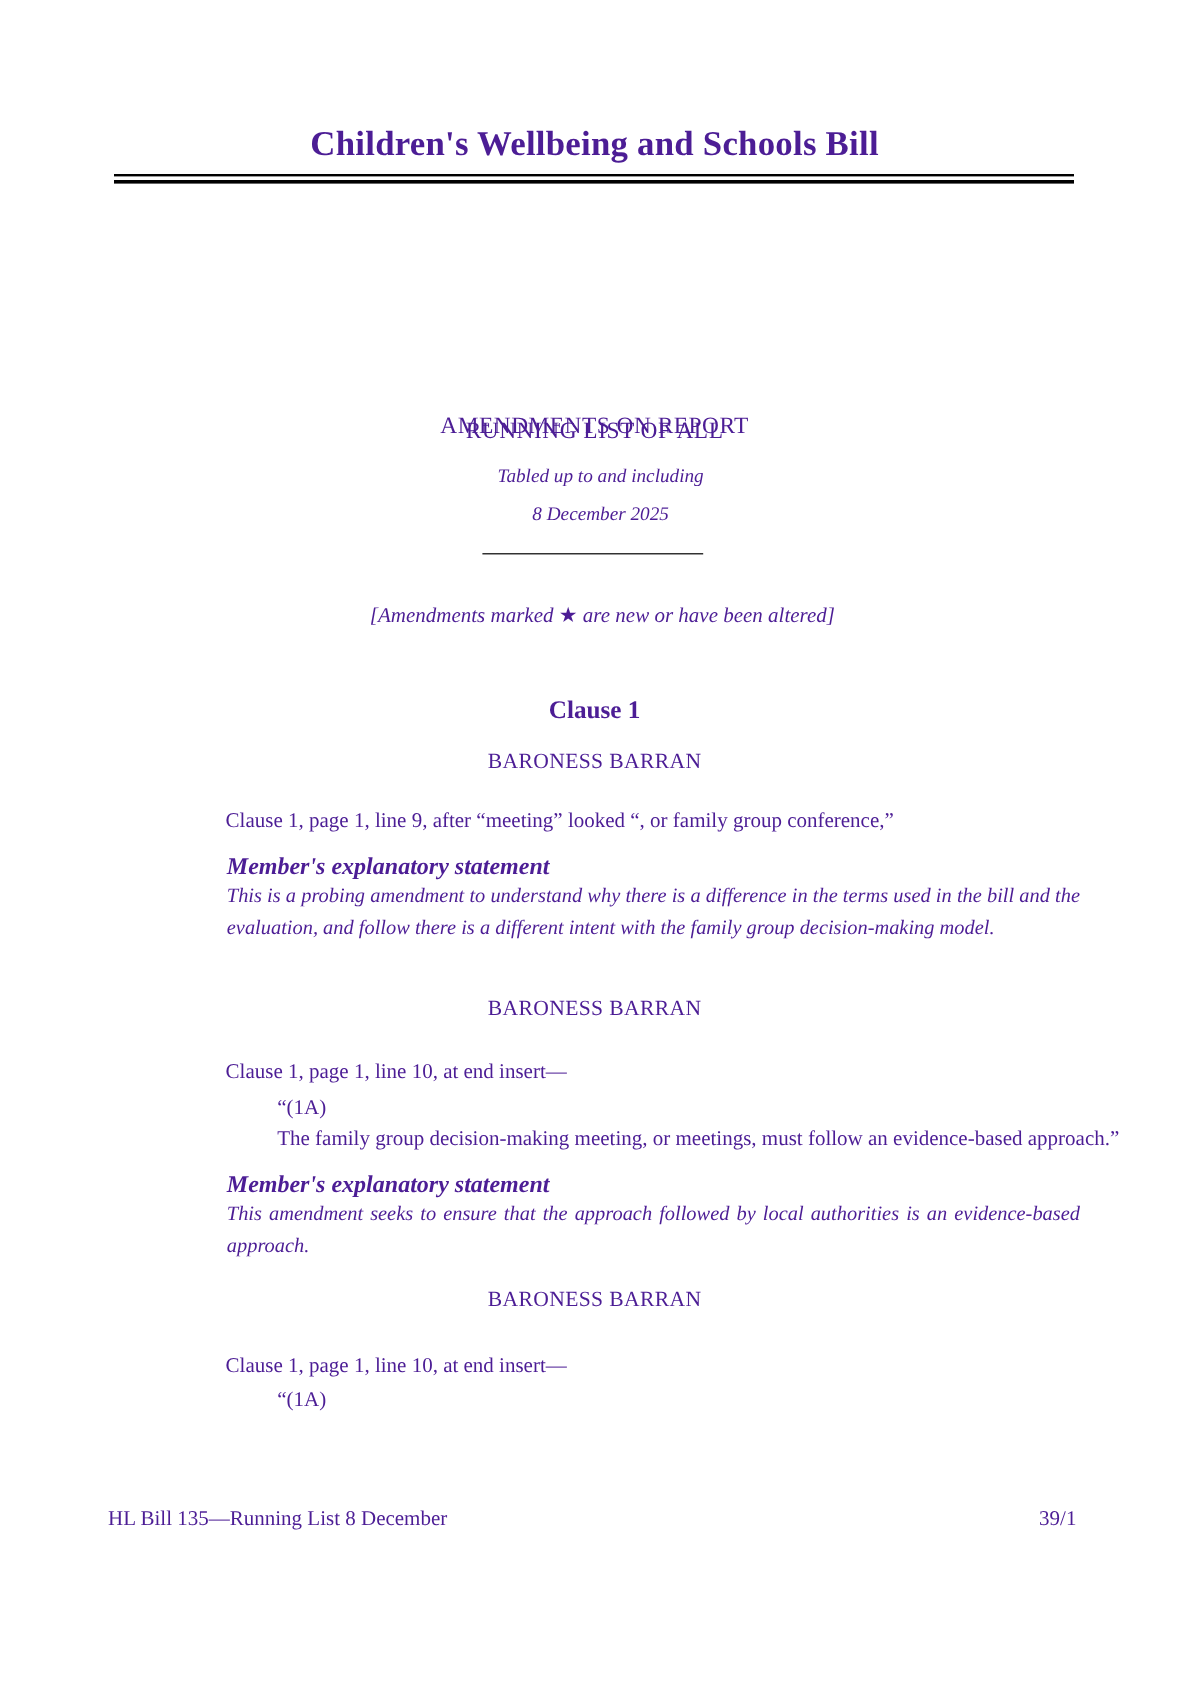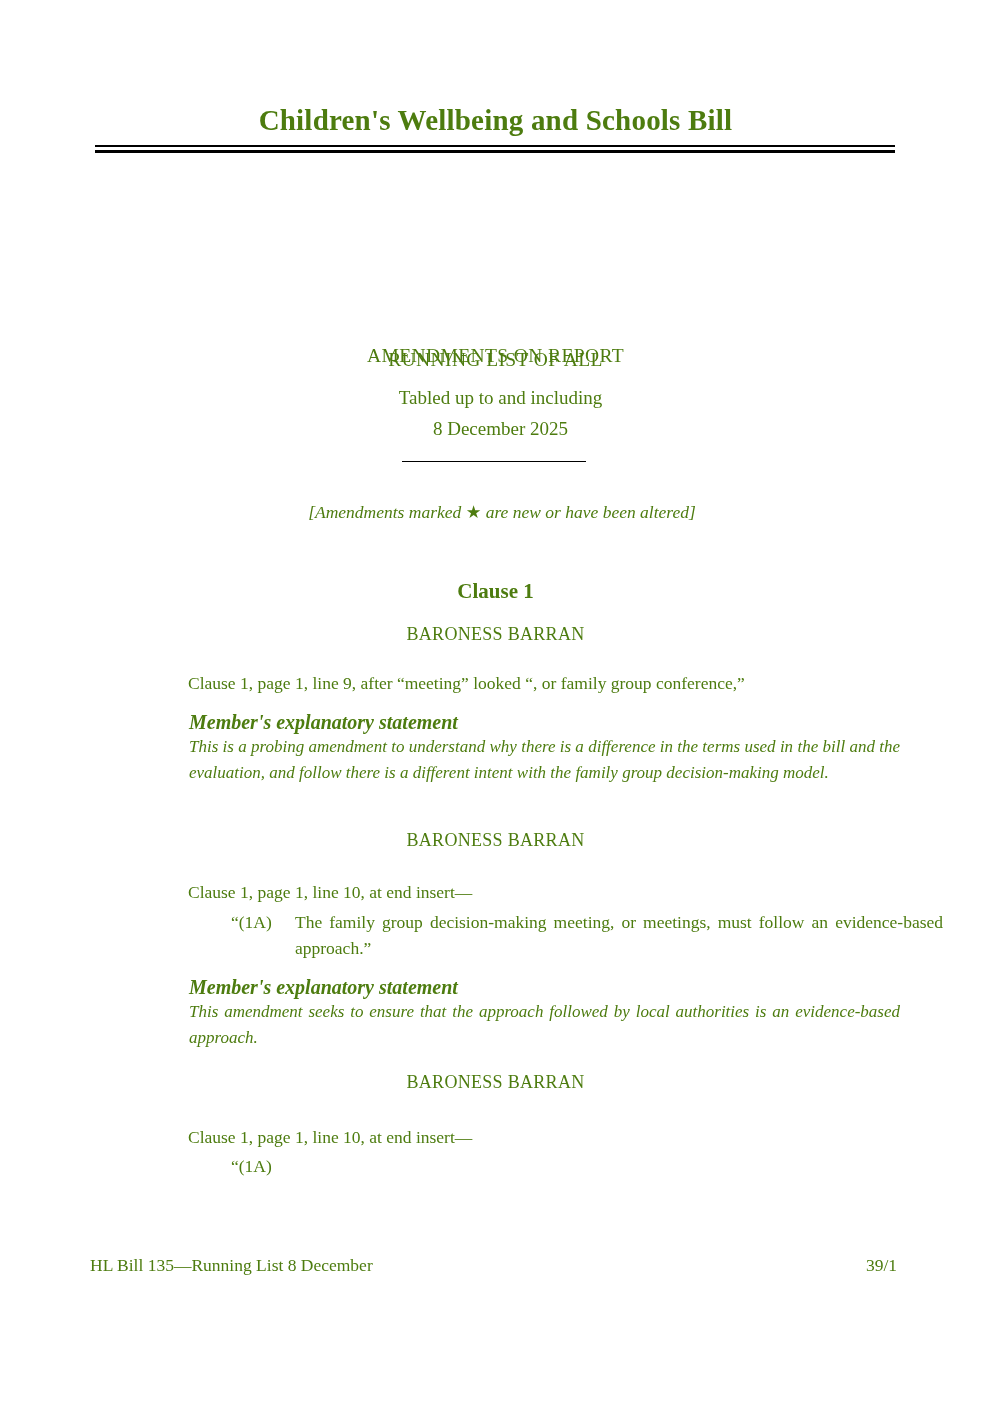--- a/index.html
+++ b/index.html
@@ -5,21 +5,21 @@
   html, body {
     margin: 0;
     padding: 0;
     background: #ffffff;
   }
   .page {
     position: relative;
     width: 991px;
     height: 1401px;
     background: #ffffff;
-    color: #4d7c0f;
+    color: #4c1d95;
     font-family: "Liberation Serif", "DejaVu Serif", serif;
     overflow: hidden;
   }
   .abs { position: absolute; }
   .centered { left: 0; right: 0; text-align: center; }
 
   .doc-title {
     top: 100px;
     font-size: 29px;
     font-weight: bold;
@@ -37,21 +37,22 @@
 
   .running-head {
     font-size: 19.5px;
     line-height: 25px;
     letter-spacing: 0.4px;
   }
   .rh1 { top: 306px; margin-top: 41px; }
   .rh2 { top: 343px; }
 
   .tabled-line {
-    font-size: 19px;
+    font-style: italic;
+    font-size: 16px;
     line-height: 23px;
     padding-left: 10px;
   }
   .tl1 { top: 386px; }
   .tl2 { top: 417px; }
 
   .short-rule {
     top: 461px;
     left: 402px;
     width: 184px;
@@ -93,21 +94,21 @@
   .instr1 { top: 671px; }
   .instr2 { top: 880px; }
   .instr3 { top: 1125px; }
 
   .subsection {
     display: flex;
     align-items: flex-start;
   }
   .sub2 { top: 910px; }
   .sub3 { top: 1154px; }
-  .sub-indent { padding-left: 43px; }
+  .sub-indent { padding-left: 43px; flex-direction: column; }
   .sub-label {
     flex: none;
     width: 64px;
     line-height: 25.5px;
   }
   .sub-text {
     flex: 1;
     text-align: justify;
     line-height: 25.5px;
   }

